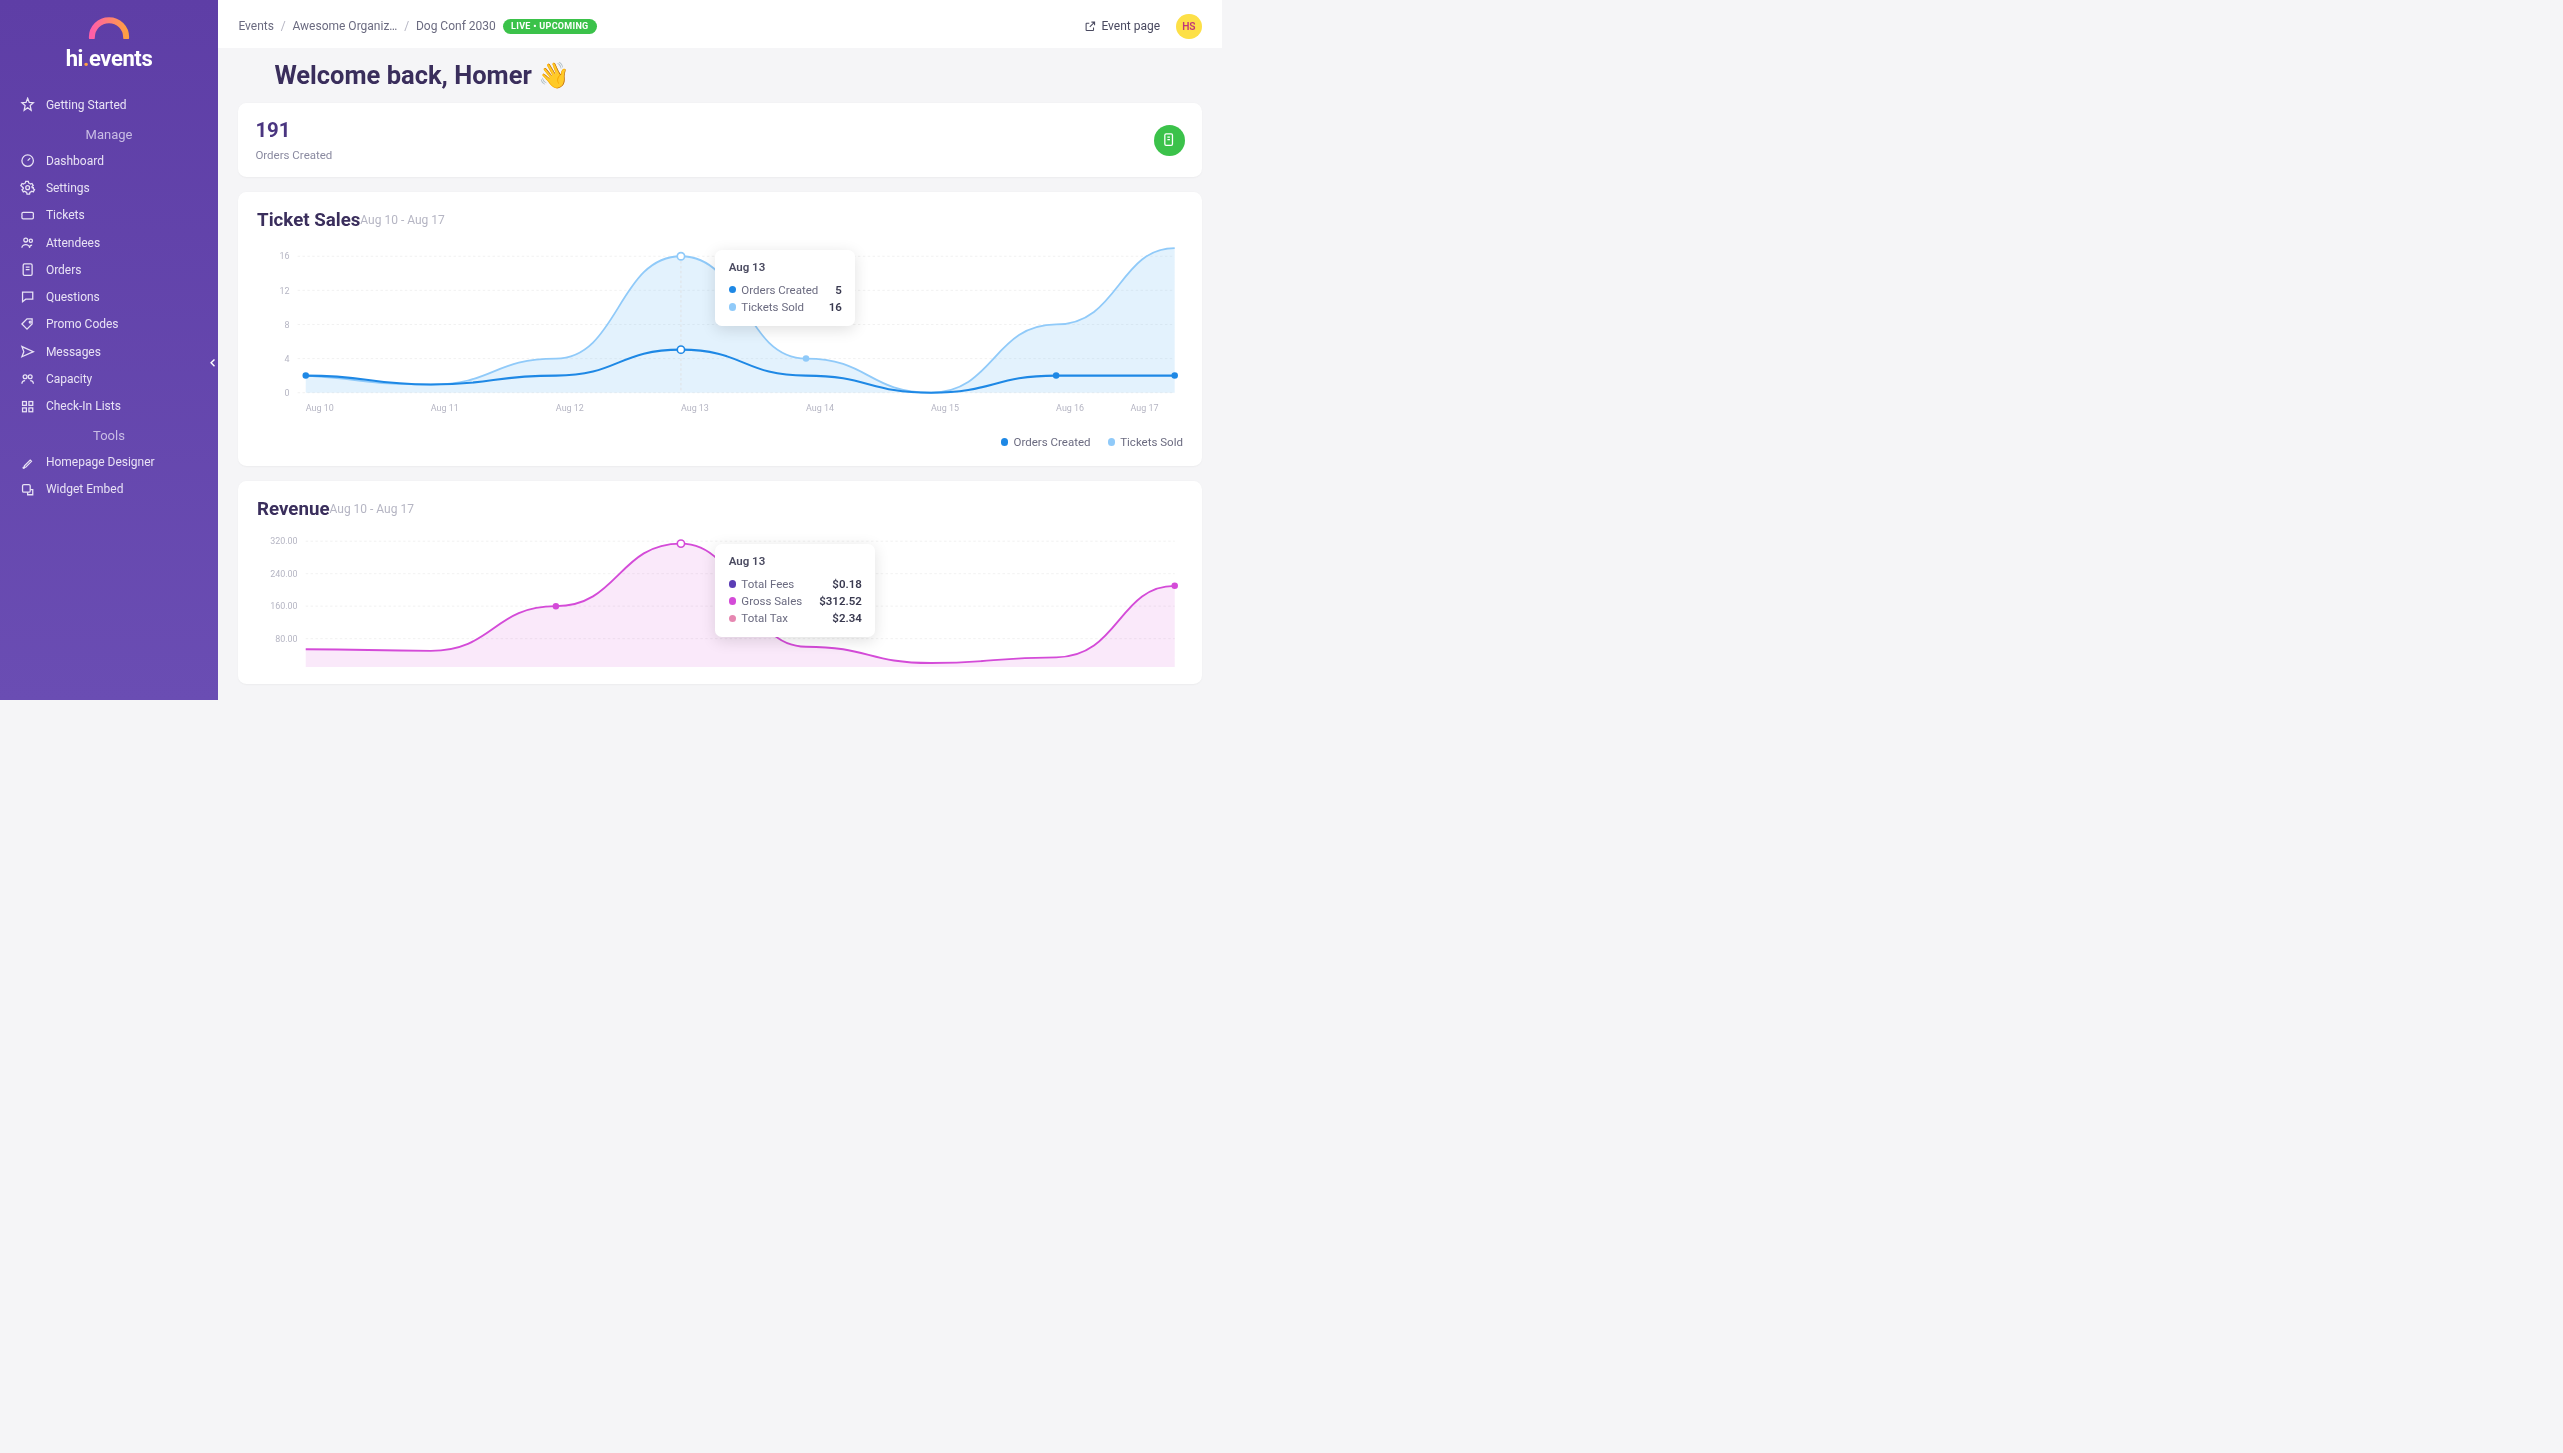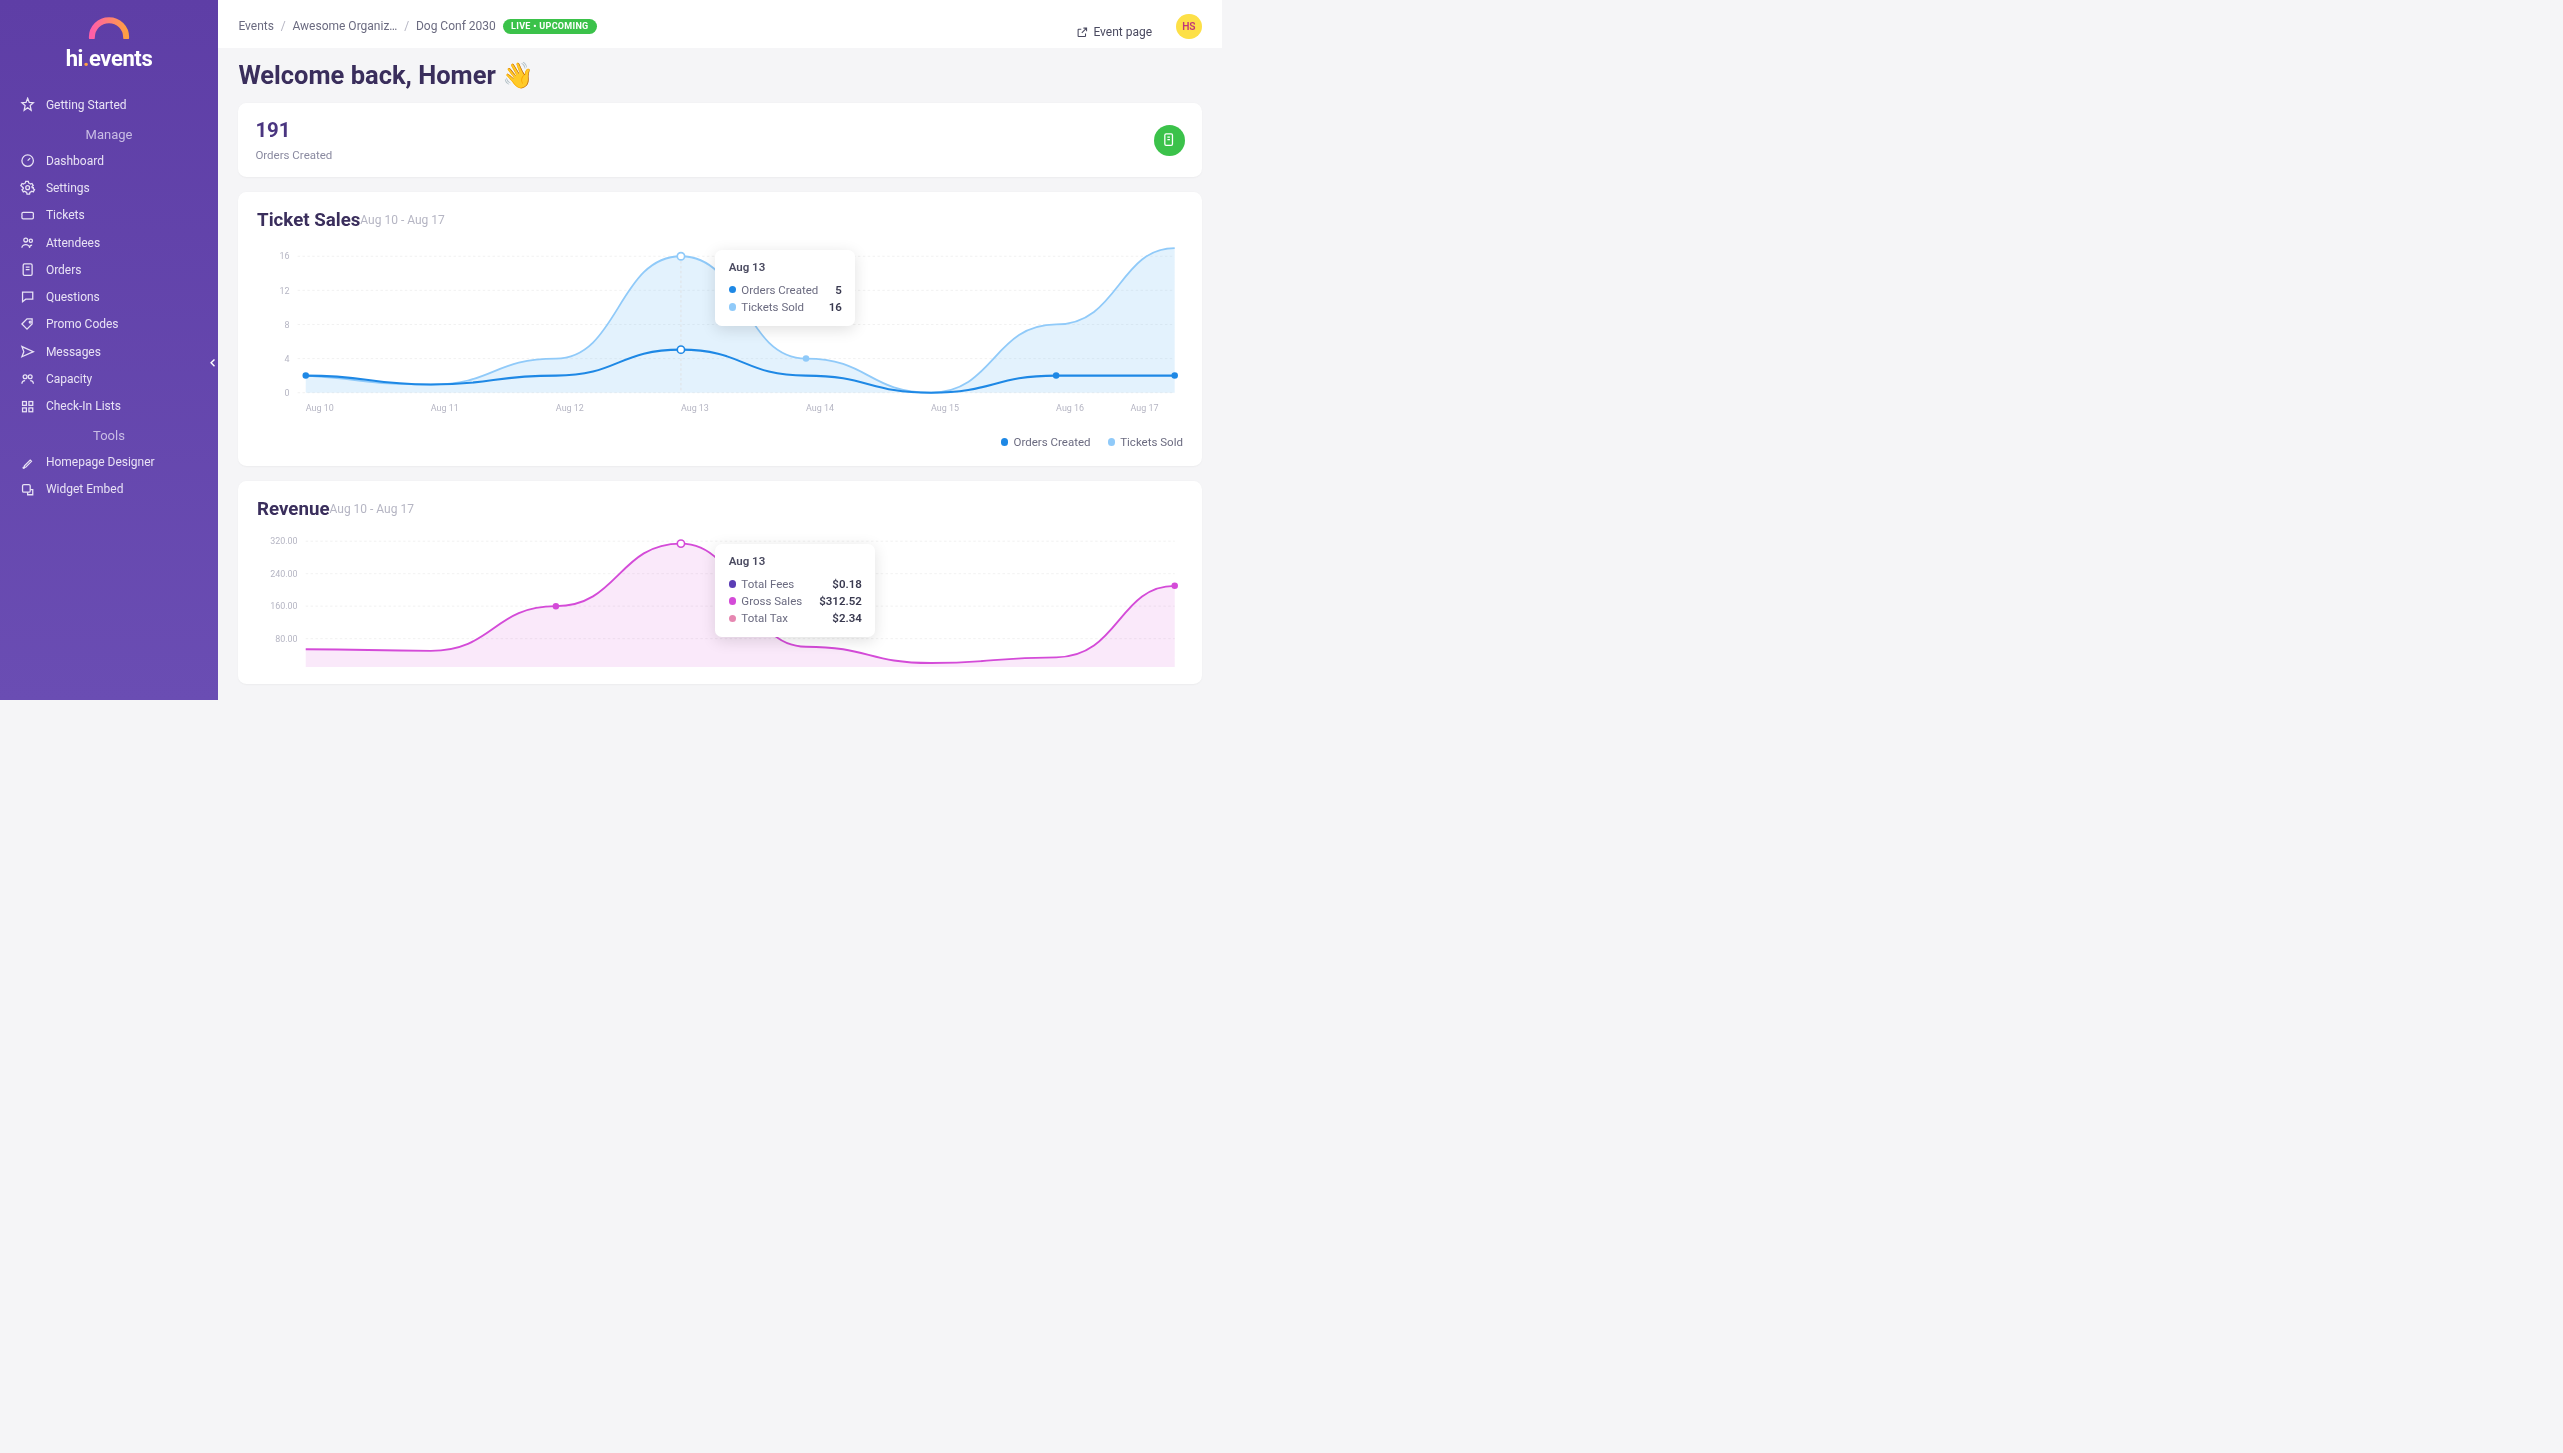--- a/index.html
+++ b/index.html
@@ -12,25 +12,25 @@
 .nav-item { display:flex; align-items:center; gap:10.2px; padding:6px 13.6px; color:#e8e2f5; font-size:12px; cursor:pointer; border-radius:5.1px; margin:0 6.8px; }
 .nav-section { font-size:13px; color:#c8bce4; padding:8.5px 13.6px 5.1px;text-align:center; }
 .nav-icon { width:15.3px; height:15.3px; flex-shrink:0; }
 .collapse-toggle { position:absolute; right:-1.7px; top:356px; width:13.6px; height:13.6px; color:#fff; cursor:pointer; }
 .main { flex:1; overflow:auto; }
 .topbar { display:flex; align-items:center; justify-content:space-between; padding:13.6px 20.4px 8.5px; background:#fff; }
 .breadcrumb { display:flex; align-items:center; gap:6.8px; font-size:12px; color:#6b6b80; }
 .breadcrumb a { color:#6b6b80; text-decoration:none; }
 .breadcrumb .sep { color:#b5b5c3; }
 .badge-live { background:#3bc24a; color:#fff; font-size:9px; font-weight:700; padding:2.5px 8.5px; border-radius:8.5px; letter-spacing:0.3px; }
-.toplinks { display:flex; align-items:flex-end; gap:24px; }
+.toplinks { display:flex; align-items:center; gap:16px; }
 .event-page-link { display:flex; align-items:center; gap:5.1px; font-size:12px; color:#4a4a60; text-decoration:none; }
 .avatar { width:25.5px; height:25.5px; border-radius:50%; background:#fde047; color:#c2357a; font-size:10.2px; font-weight:600; display:flex; align-items:center; justify-content:center; }
 .content { padding:12px 20.4px; }
-.welcome { font-size:25.5px; font-weight:700; color:#3a2e5c; margin-bottom:13.6px; }
+.welcome { font-size:25.5px; font-weight:700; color:#3a2e5c; margin-bottom:13.6px;margin-left:36px; }
 .stats { display:flex; gap:15.3px; margin-bottom:15.3px; }
 .stat-card { flex:1; background:#fff; border-radius:8.5px; padding:15.3px 17px; display:flex; align-items:center; justify-content:space-between; box-shadow:0 0.8px 1.7px rgba(0,0,0,0.04); }
 .stat-value { font-size:20.4px; font-weight:700; color:#4a3580; }
 .stat-label { font-size:11.5px; color:#8a8aa0; margin-top:5.1px; }
 .stat-icon { width:31px; height:31px; border-radius:50%; background:#3bc24a; display:flex; align-items:center; justify-content:center; color:#fff; }
 .panel { background:#fff; border-radius:8.5px; padding:17px 18.7px; margin-bottom:15.3px; box-shadow:0 0.8px 1.7px rgba(0,0,0,0.04); }
 .panel-head { display:flex; justify-content:flex-start; align-items:center; margin-bottom:8.5px; }
 .panel-title { font-size:18.7px; font-weight:700; color:#3a2e5c; }
 .panel-range { font-size:12px; color:#b5b5c3; }
 .chart-wrap { position:relative; }

